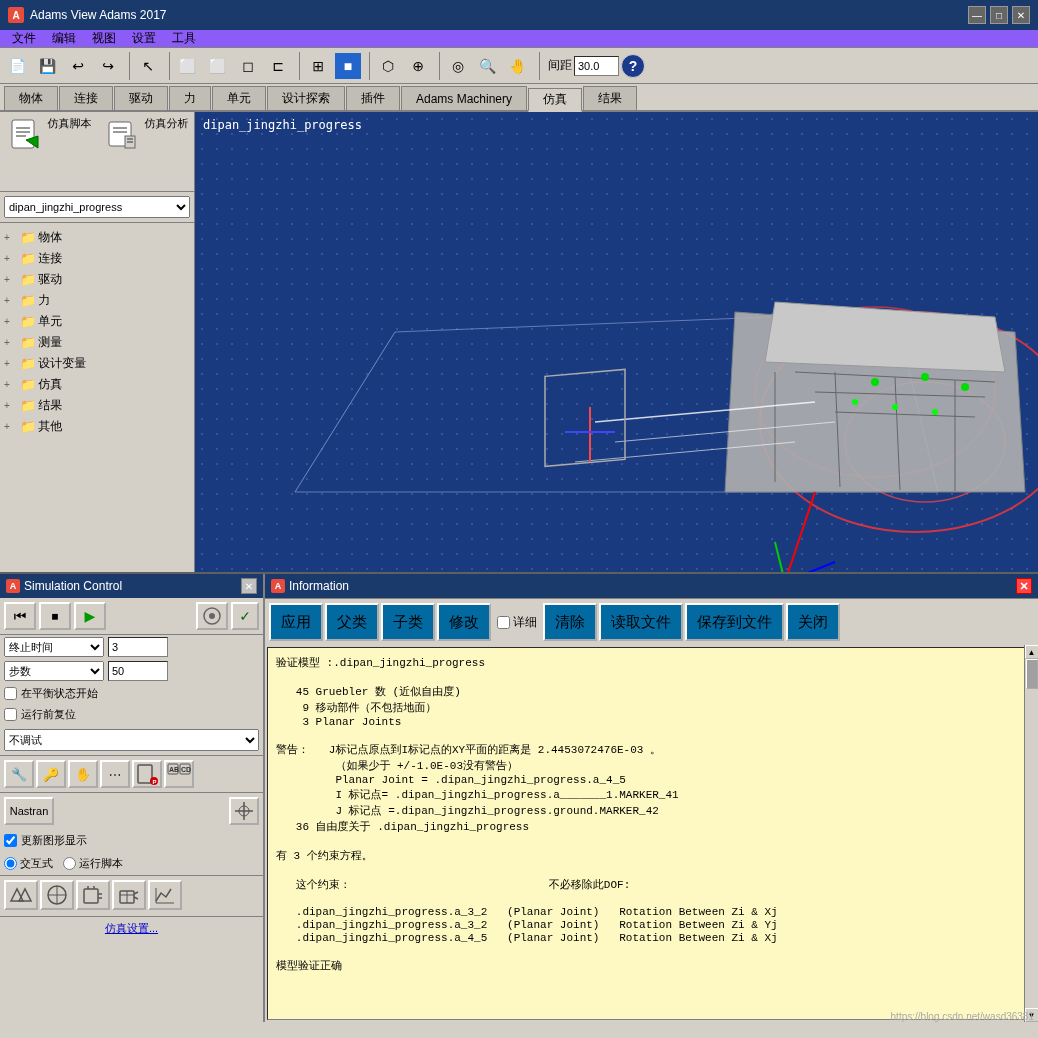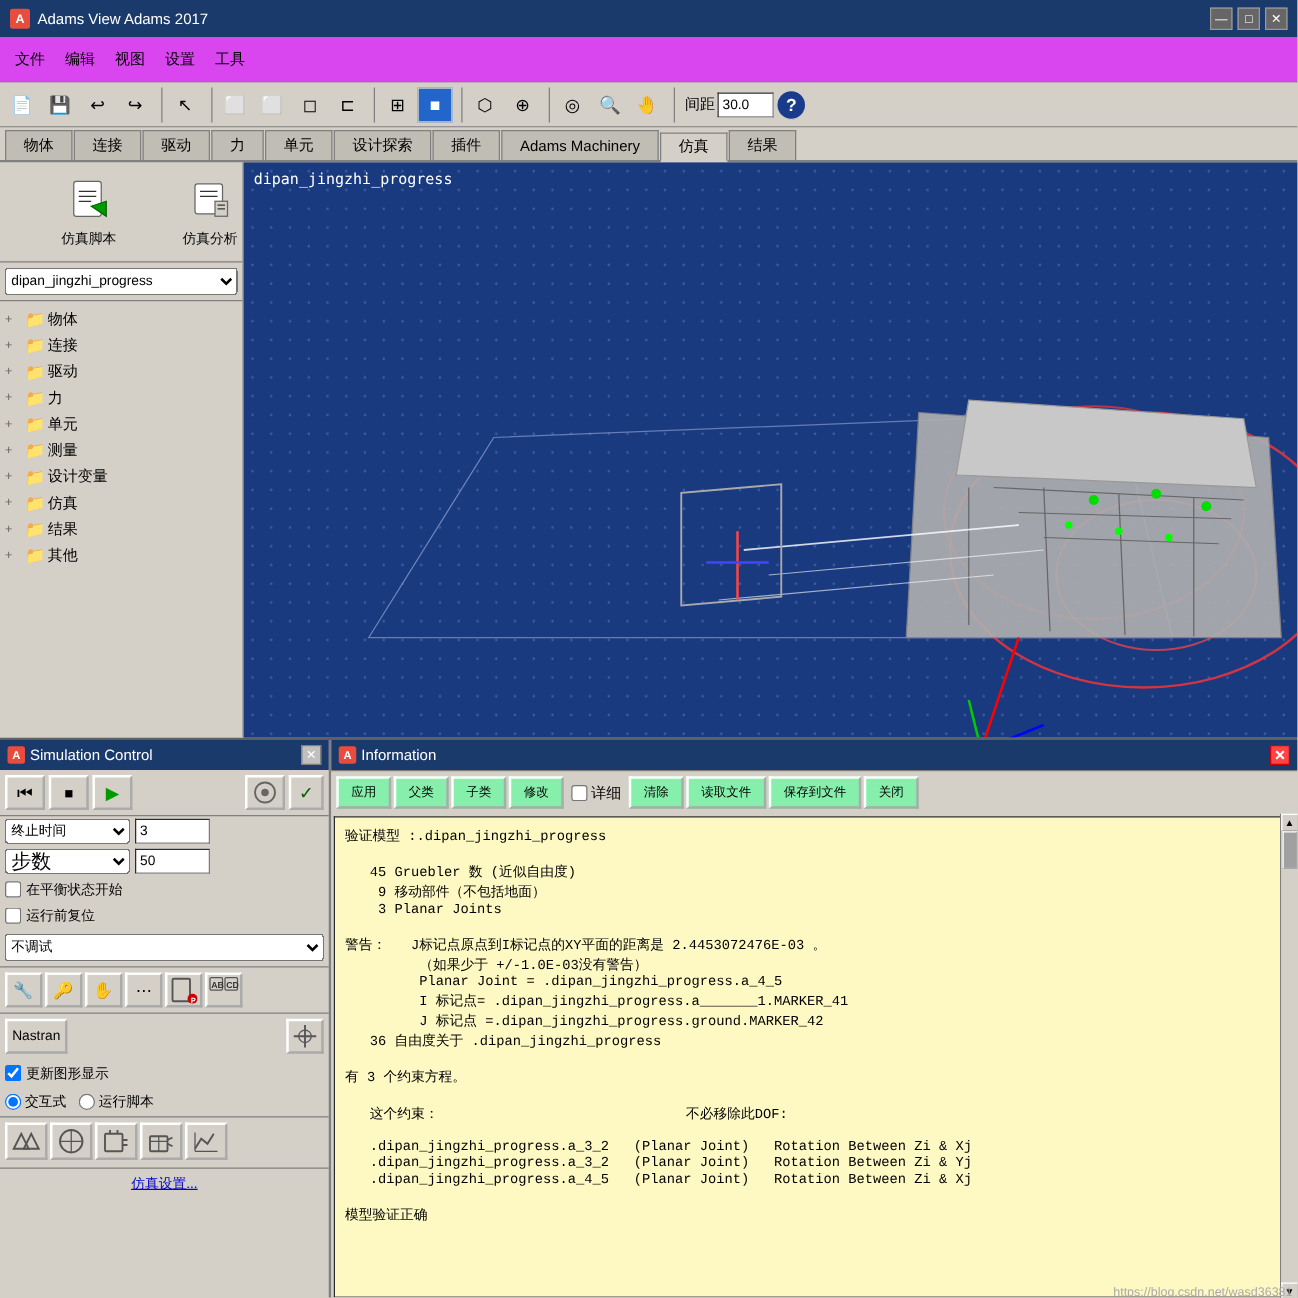--- a/index.html
+++ b/index.html
@@ -6,40 +6,40 @@
     body { font-family: 'SimSun', 'Microsoft YaHei', sans-serif; font-size: 12px; background: #d4d0c8; width: 1038px; height: 1038px; overflow: hidden; }
 
     
     .titlebar { background: #1a3a6b; color: white; height: 30px; display: flex; align-items: center; padding: 0 8px; justify-content: space-between; }
     .titlebar-left { display: flex; align-items: center; gap: 6px; }
     .titlebar-icon { width: 16px; height: 16px; background: #e74c3c; border-radius: 2px; display: flex; align-items: center; justify-content: center; font-size: 10px; font-weight: bold; color: white; }
     .titlebar-btns { display: flex; gap: 4px; }
     .titlebar-btn { width: 18px; height: 18px; background: #666; border: 1px solid #999; display: flex; align-items: center; justify-content: center; font-size: 10px; color: white; cursor: pointer; }
 
     
-    .menubar { background: #d946ef; height: 36px; display: flex; align-items: center; padding: 0 4px; border-bottom: 1px solid #808080; }
+    .menubar { background: #8b5cf6; height: 18px; display: flex; align-items: center; padding: 0 4px; border-bottom: 1px solid #808080; }
     .menubar-item { padding: 2px 8px; font-size: 12px; cursor: pointer; }
 
     
     .toolbar { background: #d4d0c8; height: 36px; display: flex; align-items: center; padding: 2px 4px; border-bottom: 1px solid #808080; gap: 2px; }
     .tb-btn { width: 28px; height: 28px; background: #d4d0c8; border: 1px solid #d4d0c8; display: flex; align-items: center; justify-content: center; cursor: pointer; font-size: 14px; }
     .tb-sep { width: 4px; height: 28px; border-right: 1px solid #808080; margin: 0 2px; }
     .tb-distance { display: flex; align-items: center; gap: 2px; margin-left: 4px; }
     .tb-distance label { font-size: 12px; }
     .tb-distance input { width: 45px; height: 20px; border: 1px inset #808080; font-size: 11px; padding: 1px 3px; }
 
     
     .tabbar { background: #d4d0c8; height: 28px; display: flex; align-items: flex-end; padding: 0 4px; border-bottom: 2px solid #808080; }
     .tab { padding: 3px 14px; font-size: 12px; cursor: pointer; border: 1px solid #808080; border-bottom: none; background: #c0bdb5; margin-right: 1px; height: 24px; display: flex; align-items: center; }
     .tab.active { background: #d4d0c8; border-bottom: 2px solid #d4d0c8; margin-bottom: -2px; }
 
     
     .left-panel { width: 195px; background: #d4d0c8; border-right: 1px solid #808080; display: flex; flex-direction: column; }
     .icon-row { display: flex; height: 80px; border-bottom: 1px solid #808080; }
-    .icon-item { flex: 1; display: flex; flex-direction: column; align-items: flex-end; justify-content: center; gap: 2px; cursor: pointer; padding: 4px; }
+    .icon-item { flex: 1; display: flex; flex-direction: row; align-items: flex-start; justify-content: center; gap: 2px; cursor: pointer; padding: 4px; }
     .icon-box { width: 40px; height: 40px; display: flex; align-items: center; justify-content: center; }
     .icon-label { font-size: 11px; text-align: center; }
 
     
     .model-selector { padding: 4px; border-bottom: 1px solid #808080; }
     .model-selector select { width: 100%; height: 22px; font-size: 11px; }
 
     
     .sub-tabs { display: flex; padding: 2px 4px 0; border-bottom: 1px solid #808080; }
     .sub-tab { padding: 2px 10px; font-size: 11px; cursor: pointer; border: 1px solid #808080; border-bottom: none; background: #c0bdb5; margin-right: 1px; }
@@ -98,21 +98,21 @@
     .info-panel { flex: 1; background: #d4d0c8; display: flex; flex-direction: column; }
     .info-titlebar { background: #1a3a6b; color: white; height: 24px; display: flex; align-items: center; justify-content: space-between; padding: 0 6px; }
     .info-close { width: 16px; height: 16px; background: #ff4444; border: 1px solid #cc0000; display: flex; align-items: center; justify-content: center; font-size: 11px; cursor: pointer; color: white; font-weight: bold; }
 
     .info-model-name { padding: 4px 8px; font-size: 12px; font-weight: bold; border-bottom: 1px solid #808080; }
 
     .info-content { flex: 1; overflow-y: auto; background: #fef9c3; margin: 0; padding: 6px 8px; font-size: 11px; font-family: 'Courier New', monospace; border: 1px inset #808080; margin: 2px; }
     .info-content p { margin: 1px 0; white-space: pre; }
 
     .info-action-bar { display: flex; gap: 2px; padding: 4px; border-top: 1px solid #808080; }
-    .info-action-btn { height: 26px; padding: 0 10px; background: #86efac; border: 2px outset #ffffff; font-size: 10px; cursor: pointer; }
+    .info-action-btn { height: 38px; padding: 0 10px; background: #0369a1; border: 2px outset #ffffff; font-size: 15px; cursor: pointer; }
 
     .watermark { position: absolute; bottom: 0; right: 4px; font-size: 10px; color: #aaa; }
 
     
     ::-webkit-scrollbar { width: 14px; }
     ::-webkit-scrollbar-track { background: #d4d0c8; }
     ::-webkit-scrollbar-thumb { background: #808080; border: 1px solid #d4d0c8; }
   </style>
 </head>
 <body>
@@ -355,21 +355,21 @@
     </div>
 
     <div class="sim-field">
       <select style="width:100px; height:20px; font-size:11px;">
         <option>终止时间</option>
       </select>
       <input type="text" value="3" style="">
     </div>
 
     <div class="sim-field">
-      <select style="width:100px; height:20px; font-size:16px;">
+      <select style="width:100px; height:20px; font-size:11px;">
         <option>步数</option>
       </select>
       <input type="text" value="50" style="">
     </div>
 
 
     <div class="sim-checkbox">
       <input type="checkbox" style="">
       <span>在平衡状态开始</span>
     </div>

